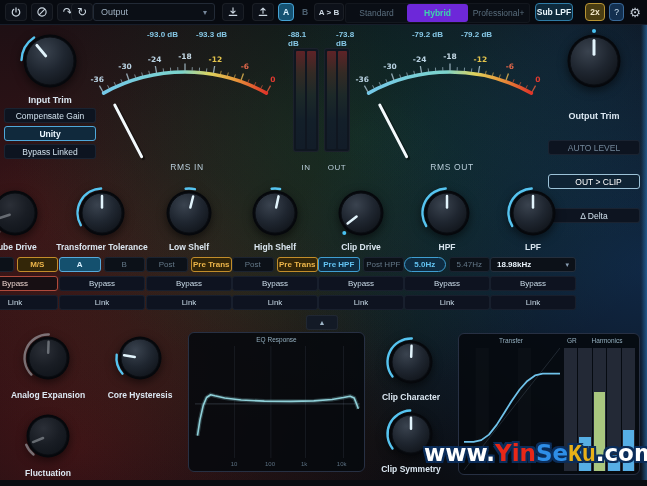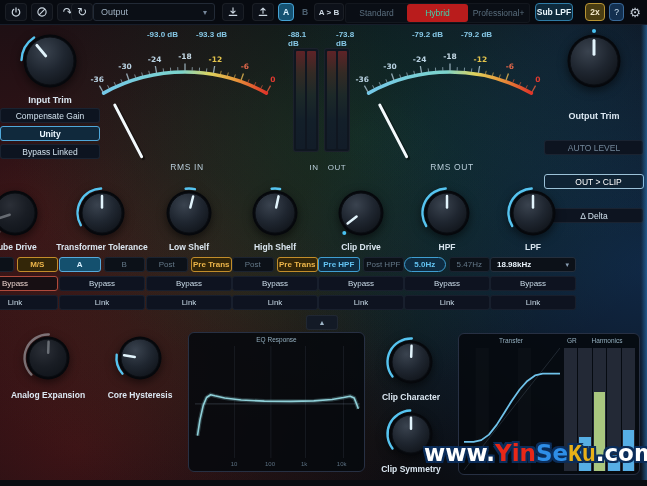--- a/index.html
+++ b/index.html
@@ -28,34 +28,34 @@
            background:#0b0f16;border:1px solid #222a36;border-radius:3px;display:flex;align-items:center;
            justify-content:space-between;padding:0 7px;font-size:9px;color:#9fb0c0;}
   .presets .chev{color:#76879a;font-size:8px;}
   .ab{width:16px;font-size:8.5px;font-weight:bold;}
   .ab.sel{background:#155272;border-color:#46a2d4;color:#dcf2ff;}
   .ab.dim{background:transparent;border-color:transparent;color:#4d6070;}
   .abcopy{width:30px;font-size:8px;font-weight:bold;}
   .modes{position:absolute;left:345px;top:3px;width:183px;height:18px;background:#0a0e15;
          border:1px solid rgba(255,255,255,.04);border-radius:3px;display:flex;align-items:stretch;}
   .mode{flex:1;display:flex;align-items:center;justify-content:center;font-size:8.5px;color:#5a6e7e;border-radius:3px;}
-  .mode.sel{background:#b91c1c;color:#3fd4ad;font-weight:normal;}
+  .mode.sel{background:#6d28d9;color:#3fd4ad;font-weight:bold;}
   .sublpf{left:535px;width:38px;font-size:8.5px;font-weight:bold;background:#0e2a3c;border-color:#2f7ca6;color:#eaf6fd;}
   .osamp{left:585px;width:20px;font-size:8.5px;font-weight:bold;background:#4a3d12;border-color:#b89434;color:#f2e8ca;}
   .helpb{left:609px;width:15px;font-size:8.5px;background:#133050;border-color:#3a6a9a;color:#cfe4f4;}
   .gearb{left:627px;width:16px;border:none;background:transparent;font-size:13px;color:#c3ccd6;}
 
   
   .meters{position:absolute;left:0;top:26px;width:647px;height:158px;}
   .io-col{position:absolute;top:4px;width:92px;display:flex;flex-direction:column;align-items:center;}
   .io-col.left{left:4px;} .io-col.right{left:548px;gap:16px;}
   .knob{display:flex;justify-content:center;}
   .knob svg{filter:drop-shadow(0 3px 5px rgba(0,0,0,.55));}
   .knob-label{font-size:9px;color:#dce8f2;font-weight:bold;margin-top:3px;white-space:nowrap;}
-  .iobtn{width:100px;height:15px;margin-top:3px;display:flex;align-items:center;justify-content:center;
+  .iobtn{width:92px;height:15px;margin-top:3px;display:flex;align-items:center;justify-content:center;
          background:#0d1420;border:1px solid rgba(150,180,210,.10);border-radius:3px;font-size:8.5px;
          color:#d0e0ec;box-sizing:border-box;}
   .iobtn.selected{border-color:#4fa8da;background:#10293c;color:#eef8ff;font-weight:bold;}
   .iobtn.white-sel{border-color:#9cc2d8;background:#0f2334;color:#fff;font-weight:normal;padding-left:9px;}
   .iobtn.dim{color:#72879a;}
   .vu{position:absolute;top:0;width:180px;height:158px;}
   #vu-in{left:97px;} #vu-out{left:362px;}
   .vu svg{position:absolute;left:0;top:6px;width:180px;height:140px;overflow:visible;}
   .vu-readings{position:absolute;top:4px;left:0;right:0;display:flex;justify-content:center;gap:18px;z-index:2;}
   .vu-readings span{font-size:8px;font-weight:bold;color:#86c8e6;}
@@ -63,21 +63,21 @@
            letter-spacing:.6px;color:#b9cdd9;}
   .bars{position:absolute;left:288px;top:0;width:72px;height:158px;}
   .bar{position:absolute;top:22px;width:26px;height:104px;background:#0f1620;border-radius:3px;
        border:1px solid rgba(255,255,255,.05);box-sizing:border-box;overflow:hidden;}
   #bar-in{left:5px;} #bar-out{left:36px;}
   .bcol{position:absolute;top:2px;bottom:2px;width:9px;border-radius:1px;
         background:linear-gradient(180deg, rgba(160,45,45,.55), rgba(120,80,45,.35) 22%,
         rgba(60,85,60,.30) 45%, rgba(30,55,65,.28) 70%, rgba(25,42,58,.30));}
   .bcol.l{left:2px;} .bcol.r{left:13px;}
   .bar-lab{position:absolute;bottom:12px;font-size:8px;letter-spacing:.5px;color:#b9cdd9;text-align:center;width:34px;}
-  #lab-in{left:9px;} #lab-out{left:32px;}
+  #lab-in{left:1px;} #lab-out{left:32px;}
 
   
   .channels{position:absolute;left:0;top:186px;width:548px;height:132px;display:flex;
             justify-content:center;padding:0 5px;box-sizing:border-box;}
   .channel{width:88px;display:flex;flex-direction:column;align-items:center;}
   .ch-label{font-size:8.5px;font-weight:bold;color:#dce8f2;margin-top:2px;white-space:nowrap;}
   .btn{display:flex;align-items:center;justify-content:center;background:#0c1118;
        border:1px solid #1b2330;border-radius:3px;color:#647888;font-size:8px;height:15px;box-sizing:border-box;}
   .toggle-row{display:flex;gap:3px;width:86px;margin-top:5px;}
   .toggle-opt{flex:1;}
@@ -552,20 +552,38 @@
                 </radialGradient>
               </defs>
               <circle cx="26" cy="26" r="21.5" fill="#06080c"></circle>
               <path d="M 8.5 41.7 A 23.5 23.5 0 0 1 2.7 22.7" fill="none" stroke="#56c4f0" stroke-width="2.4" stroke-linecap="round"></path>
               <circle cx="26" cy="26" r="19" fill="url(#kg12)" stroke="#0a0d12" stroke-width="1"></circle>
               <line x1="20.760822753975052" y1="25.07619169481193" x2="10.095354788852841" y2="23.195581930679076" stroke="#e2f4fc" stroke-width="2.5" stroke-linecap="round"></line>
             </svg>
           </div>
           <div class="lab">Core Hysteresis</div>
         </div>
+        <div class="tex-cell">
+          <div class="knob">
+            <svg width="52" height="52" viewBox="0 0 52 52" style="overflow:visible">
+              <defs>
+                <radialGradient id="kg13" cx="38%" cy="30%" r="78%">
+                  <stop offset="0%" stop-color="#2b2f37"></stop>
+                  <stop offset="55%" stop-color="#191d24"></stop>
+                  <stop offset="100%" stop-color="#10141a"></stop>
+                </radialGradient>
+              </defs>
+              <circle cx="26" cy="26" r="21.5" fill="#06080c"></circle>
+              <path d="M 11.5 44.5 A 23.5 23.5 0 0 1 4.2 34.8" fill="none" stroke="rgba(185,192,198,0.55)" stroke-width="2.4" stroke-linecap="round"></path>
+              <circle cx="26" cy="26" r="19" fill="url(#kg13)" stroke="#0a0d12" stroke-width="1"></circle>
+              <line x1="21.06738189370469" y1="27.992907076972653" x2="11.025980748746385" y2="32.04989648366698" stroke="rgba(175,182,188,0.5)" stroke-width="2.5" stroke-linecap="round"></line>
+            </svg>
+          </div>
+          <div class="lab">Fluctuation</div>
+        </div>
       </div>
 
     <div class="collapse-btn">
       <span>▲</span>
     </div>
 
     <div class="panel eq-panel">
       <div class="panel-title">EQ Response</div>
       <svg viewBox="0 0 100 100" preserveAspectRatio="none">
         <line x1="24" y1="0" x2="24" y2="100" stroke="rgba(150,170,200,.10)" vector-effect="non-scaling-stroke"></line>

